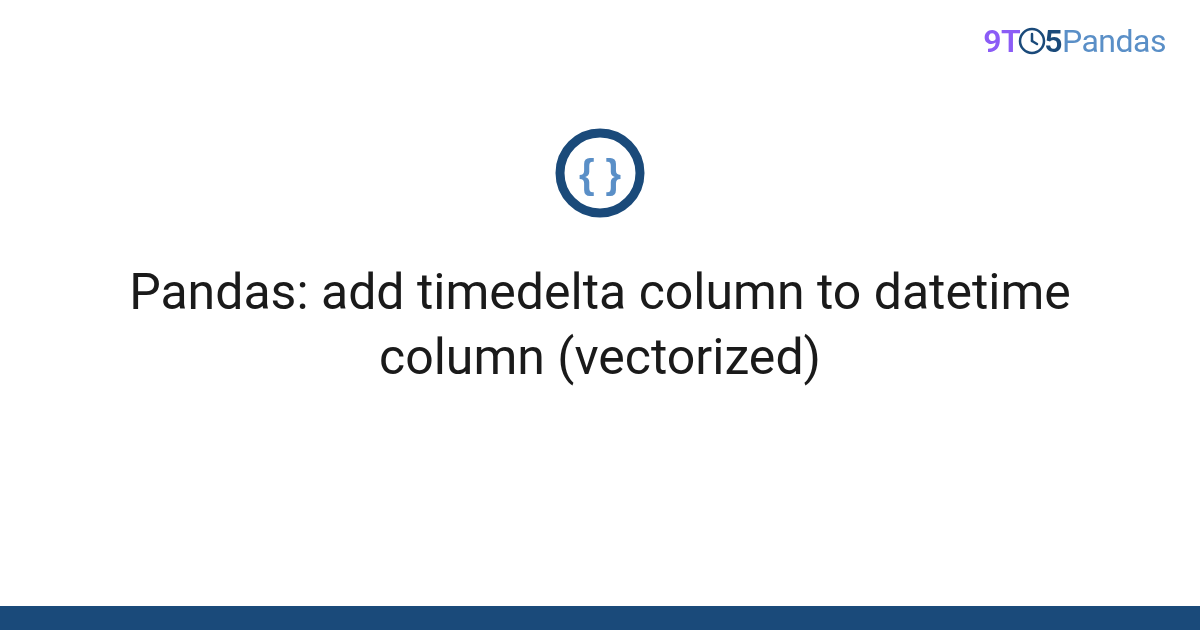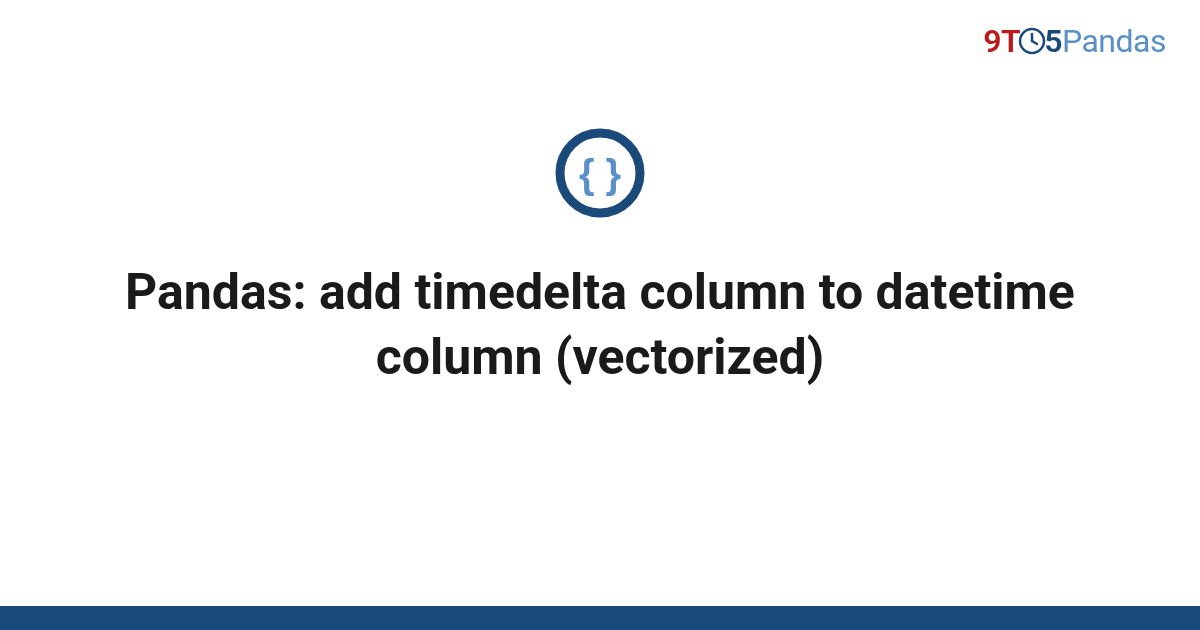--- a/index.html
+++ b/index.html
@@ -17,21 +17,21 @@
     }
     .logo {
       position: absolute;
       top: 22px;
       right: 34px;
       font-size: 32px;
       font-weight: 600;
       letter-spacing: -0.5px;
     }
     .logo .nine-t {
-      color: #b91c1c;
+      color: #8b5cf6;
       margin-top: 32px;
     }
     .logo .clock {
       display: inline-block;
       vertical-align: -3px;
       margin: 0 -2px;
     }
     .logo .five {
       color: #1a4a7a;
     }
@@ -45,21 +45,21 @@
       left: 50%;
       transform: translateX(-50%);
     }
     .title {
       position: absolute;
       top: 260px;
       left: 0;
       right: 0;
       text-align: center;
       font-size: 50px;
-      font-weight: 700;
+      font-weight: 400;
       color: #1a1a1a;
       line-height: 1.3;
       padding: 0 60px;
     }
     .footer-bar {
       position: absolute;
       bottom: 0;
       left: 0;
       right: 0;
       height: 24px;

